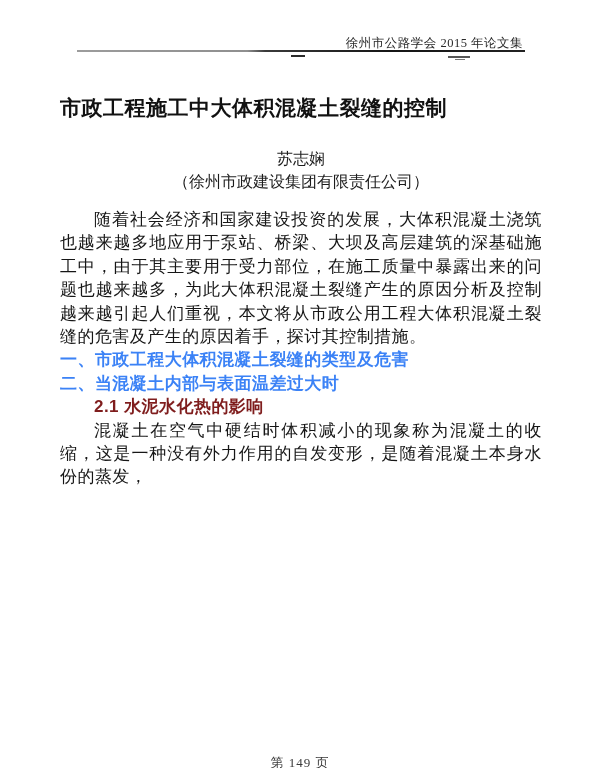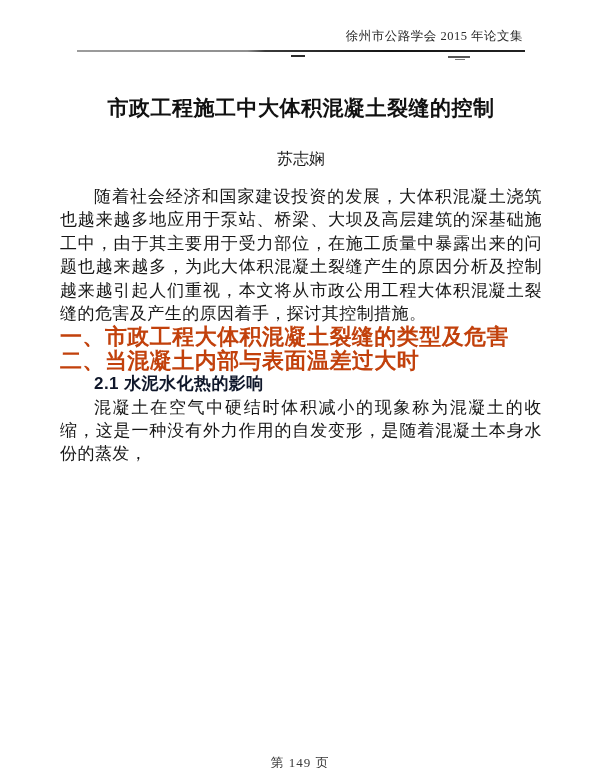--- a/index.html
+++ b/index.html
@@ -8,21 +8,21 @@
     position: relative;
     width: 600px;
     height: 768px;
     background: #ffffff;
     overflow: hidden;
     color: #1c1c1c;
     font-family: "Liberation Serif", "DejaVu Serif", serif;
   }
   .journal-header {
     position: absolute;
-    top: 28px;
+    top: 35px;
     right: 77px;
     font-size: 12.5px;
     letter-spacing: 0.5px;
     color: #2a2a2a;
     font-family: "Liberation Serif", "DejaVu Serif", serif;
   }
   .header-rule {
     position: absolute;
     top: 50px;
     left: 77px;
@@ -37,21 +37,20 @@
   .artifact.a1 { top: 55px; left: 291px; width: 14px; height: 2px; }
   .artifact.a2 { top: 56px; left: 448px; width: 22px; height: 2px; background:#555; }
   .artifact.a3 { top: 59px; left: 455px; width: 10px; height: 1px; background:#777; }
   .content {
     position: absolute;
     top: 94px;
     left: 60px;
     width: 482px;
   }
   .paper-title {
-    text-align: center;
     font-size: 21px;
     font-weight: bold;
     font-family: "Liberation Sans", "DejaVu Sans", sans-serif;
     letter-spacing: 0.5px;
     line-height: 28px;
     color: #111;
   }
   .author {
     text-align: center;
     font-size: 16px;
@@ -70,35 +69,35 @@
     line-height: 23.4px;
     letter-spacing: 0.45px;
     text-align: justify;
     text-justify: inter-ideograph;
     color: #161616;
   }
   .body-text p {
     text-indent: 2em;
   }
   .sec-heading {
-    font-size: 22px;
+    font-size: 17px;
     font-weight: bold;
     font-family: "Liberation Sans", "DejaVu Sans", sans-serif;
     line-height: 23.4px;
     letter-spacing: 0.45px;
-    color: #c2410c;
+    color: #3b82f6;
   }
   .sub-heading {
     font-size: 17px;
     font-weight: bold;
     font-family: "Liberation Sans", "DejaVu Sans", sans-serif;
     line-height: 23.4px;
     letter-spacing: 0.45px;
     text-indent: 2em;
-    color: #0f172a;
+    color: #7f1d1d;
   }
   .page-footer {
     position: absolute;
     top: 754px; 
     left: 0;
     width: 600px;
     text-align: center;
     font-size: 13px;
     color: #3a3a3a;
     letter-spacing: 1px;
@@ -113,20 +112,21 @@
 <div class="artifact a1"></div>
 <div class="artifact a2"></div>
 <div class="artifact a3"></div>
 
 <div class="content">
 
   <h1 class="paper-title">市政工程施工中大体积混凝土裂缝的控制</h1>
 
   <div class="author">苏志娴</div>
 
+  <div class="affiliation">（徐州市政建设集团有限责任公司）</div>
 
   <div class="body-text">
 
     <p>随着社会经济和国家建设投资的发展，大体积混凝土浇筑也越来越多地应用于泵站、桥梁、大坝及高层建筑的深基础施工中，由于其主要用于受力部位，在施工质量中暴露出来的问题也越来越多，为此大体积混凝土裂缝产生的原因分析及控制越来越引起人们重视，本文将从市政公用工程大体积混凝土裂缝的危害及产生的原因着手，探讨其控制措施。</p>
 
     <h2 class="sec-heading">一、市政工程大体积混凝土裂缝的类型及危害</h2>
 
 
     <h2 class="sec-heading">二、当混凝土内部与表面温差过大时</h2>
 

